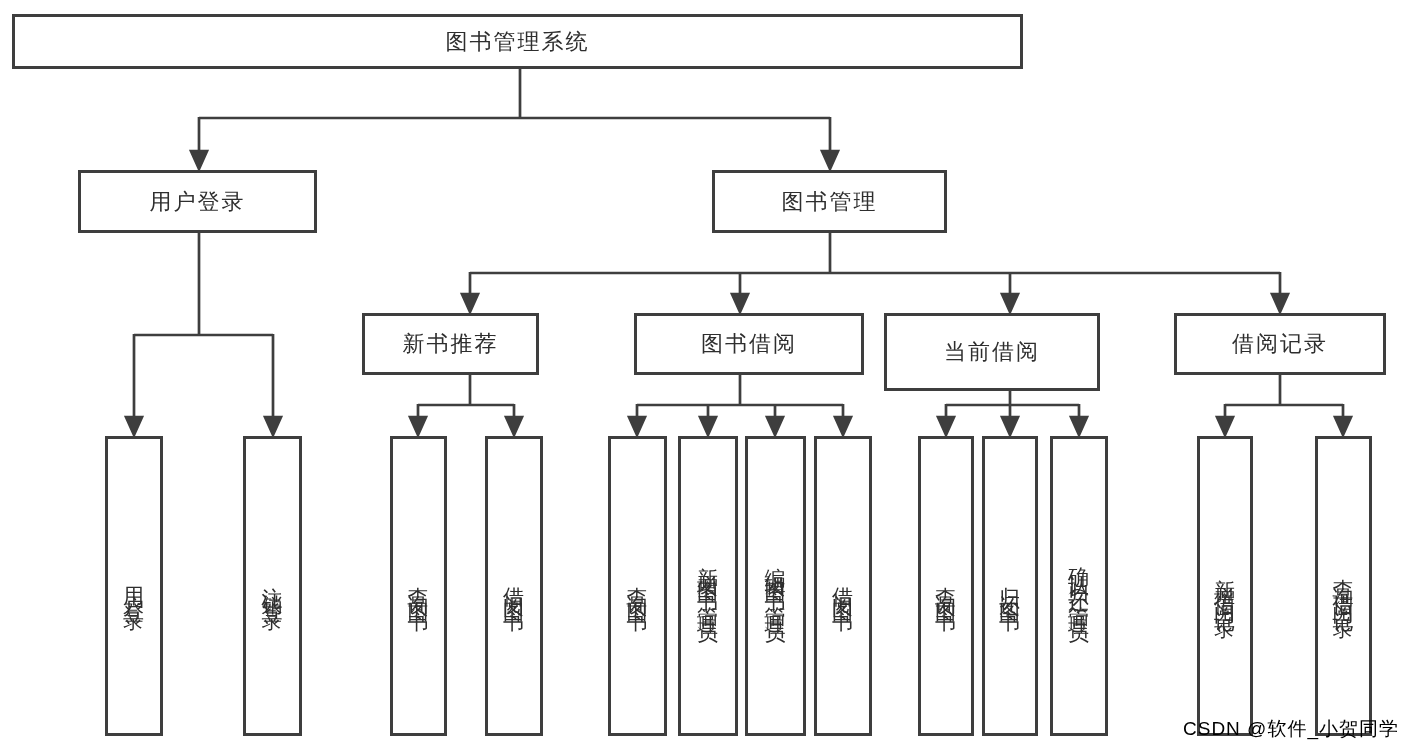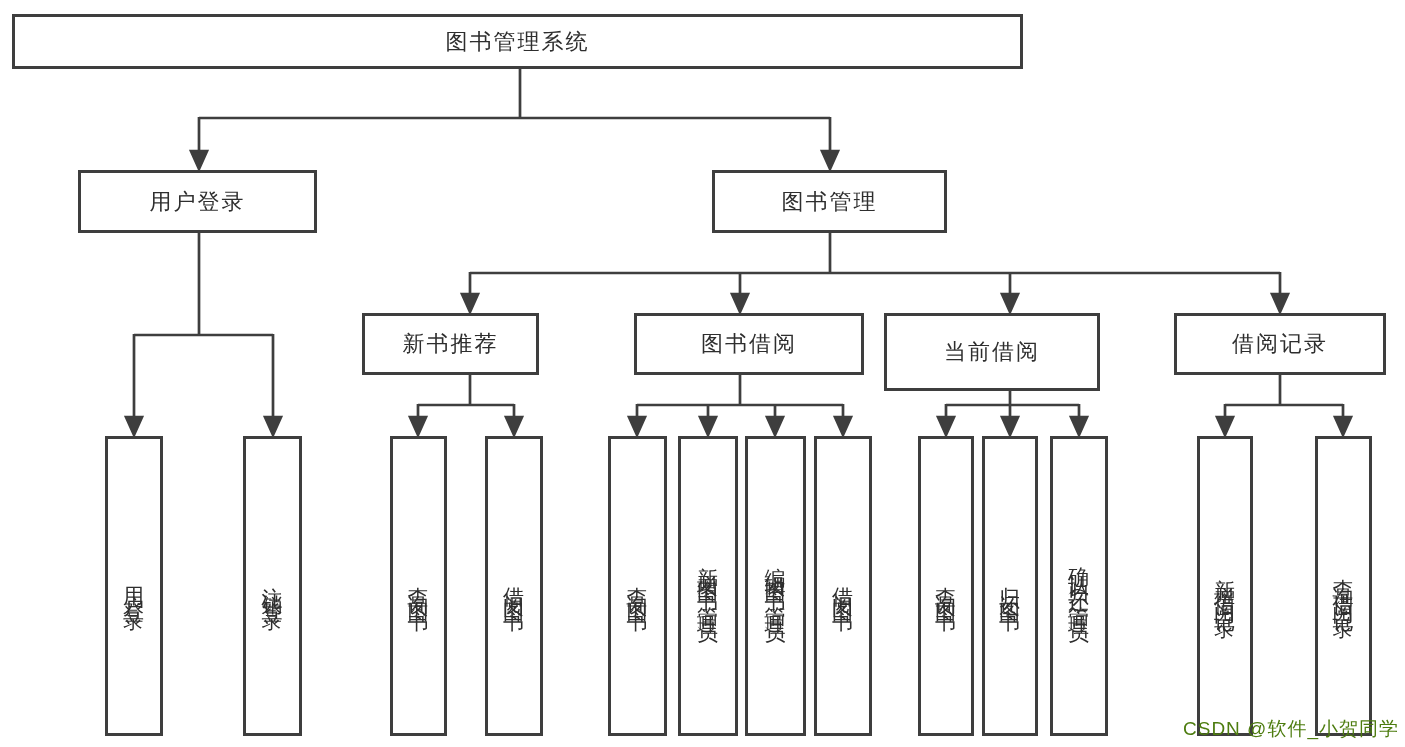--- a/index.html
+++ b/index.html
@@ -37,21 +37,21 @@
     font-size: 21px;
     letter-spacing: 8px;
     padding: 6px 0;
   }
   .watermark {
     position: absolute;
     left: 1183px;
     top: 716px;
     font-size: 19px;
     letter-spacing: 1px;
-    color: #4d7c0f;
+    color: #000000;
     white-space: nowrap;
   }
 </style>
 </head>
 <body>
 
 <div class="canvas">
 
   <svg class="connectors" viewBox="0 0 1405 747" xmlns="http://www.w3.org/2000/svg" stroke="#3e3e3e" stroke-width="2.7" fill="#3e3e3e">
 

